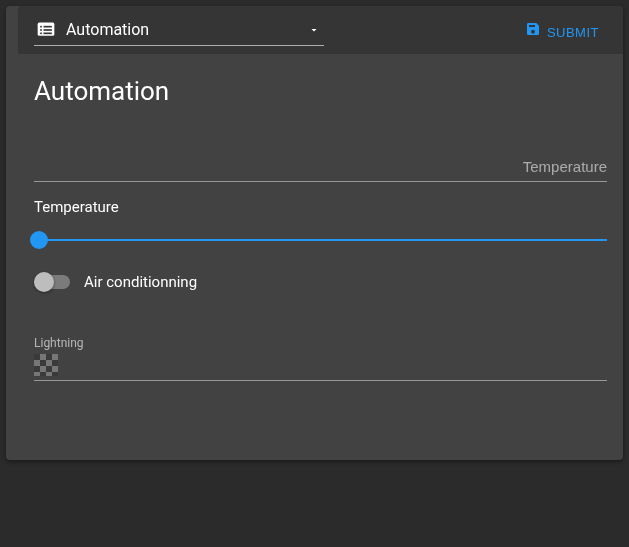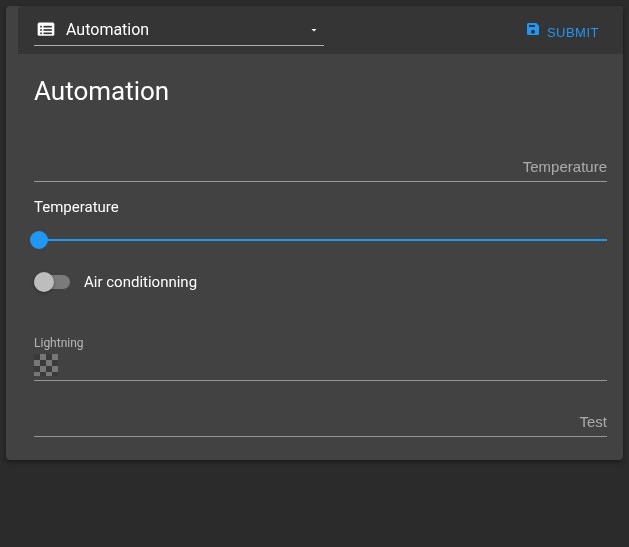--- a/index.html
+++ b/index.html
@@ -232,19 +232,16 @@
         <div class="switch-label">Air conditionning</div>
       </div>
 
       <div class="field">
         <div class="color-field-label">Lightning</div>
         <div class="color-row">
           <div class="swatch"></div>
         </div>
       </div>
 
-      <div class="field field-test">
-        <input type="text" class="text-input" placeholder="Test" style="">
-      </div>
     </div>
 
   </div>
 </div>
 
 </body></html>

